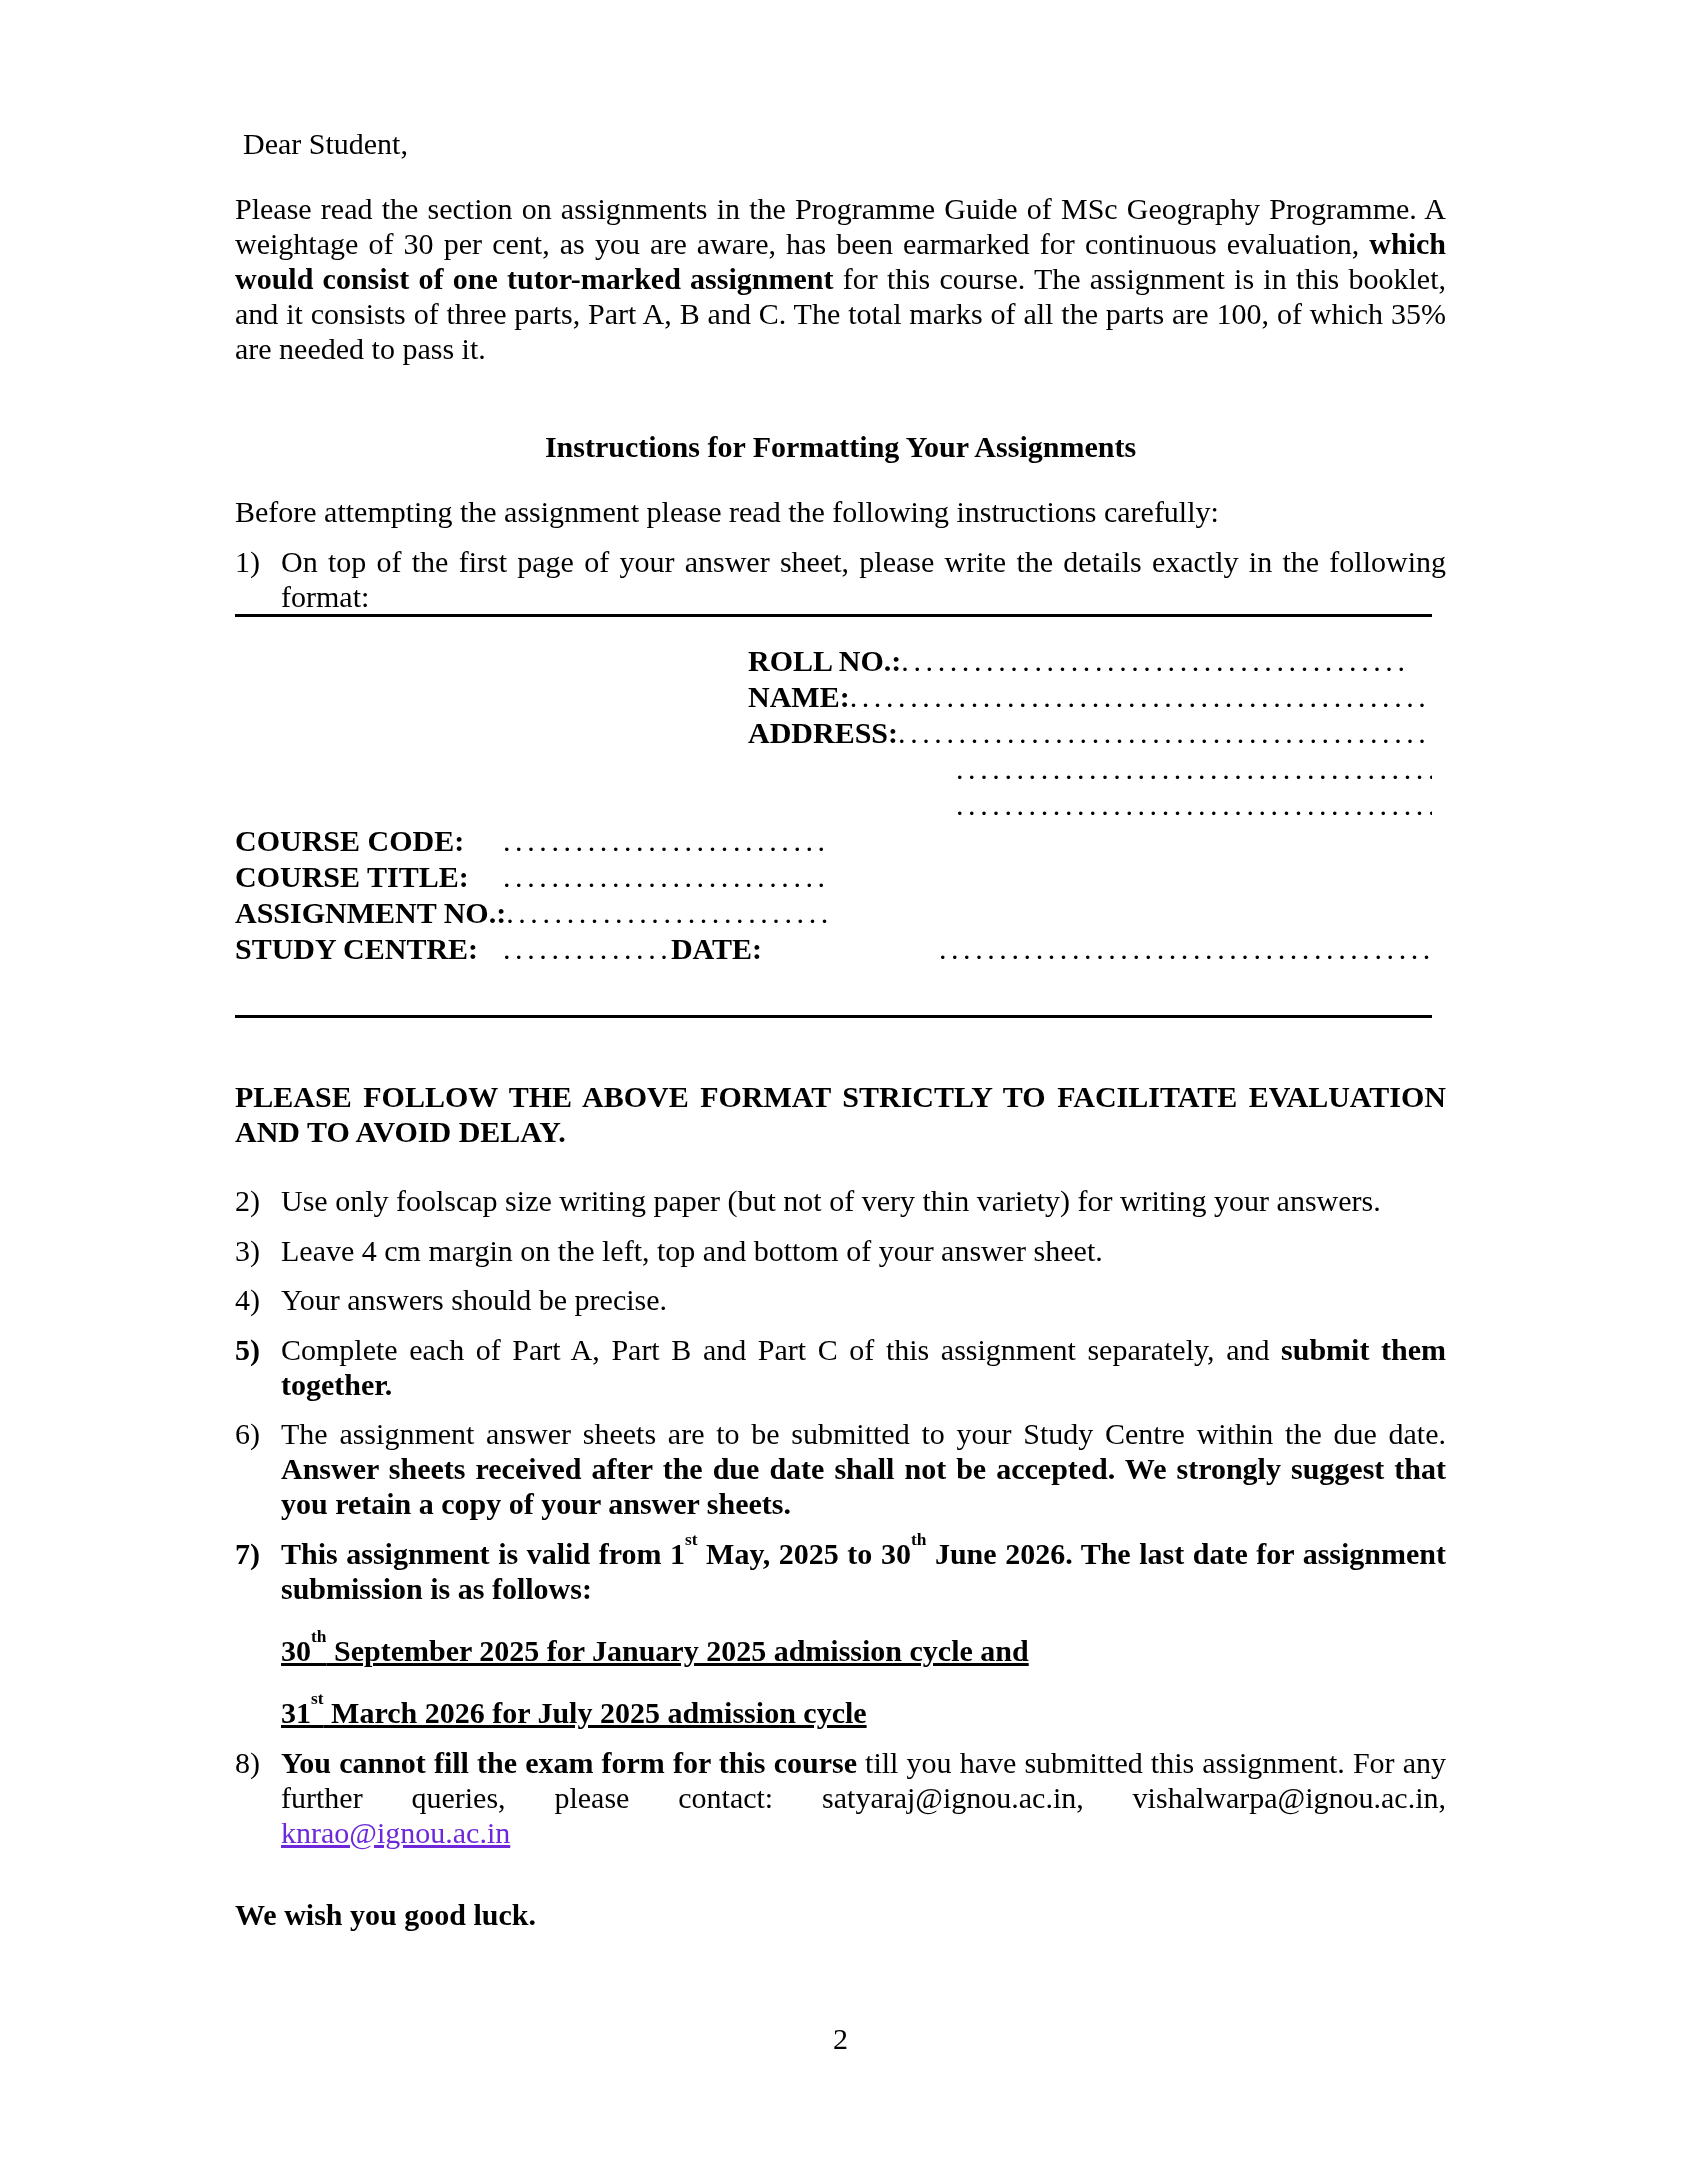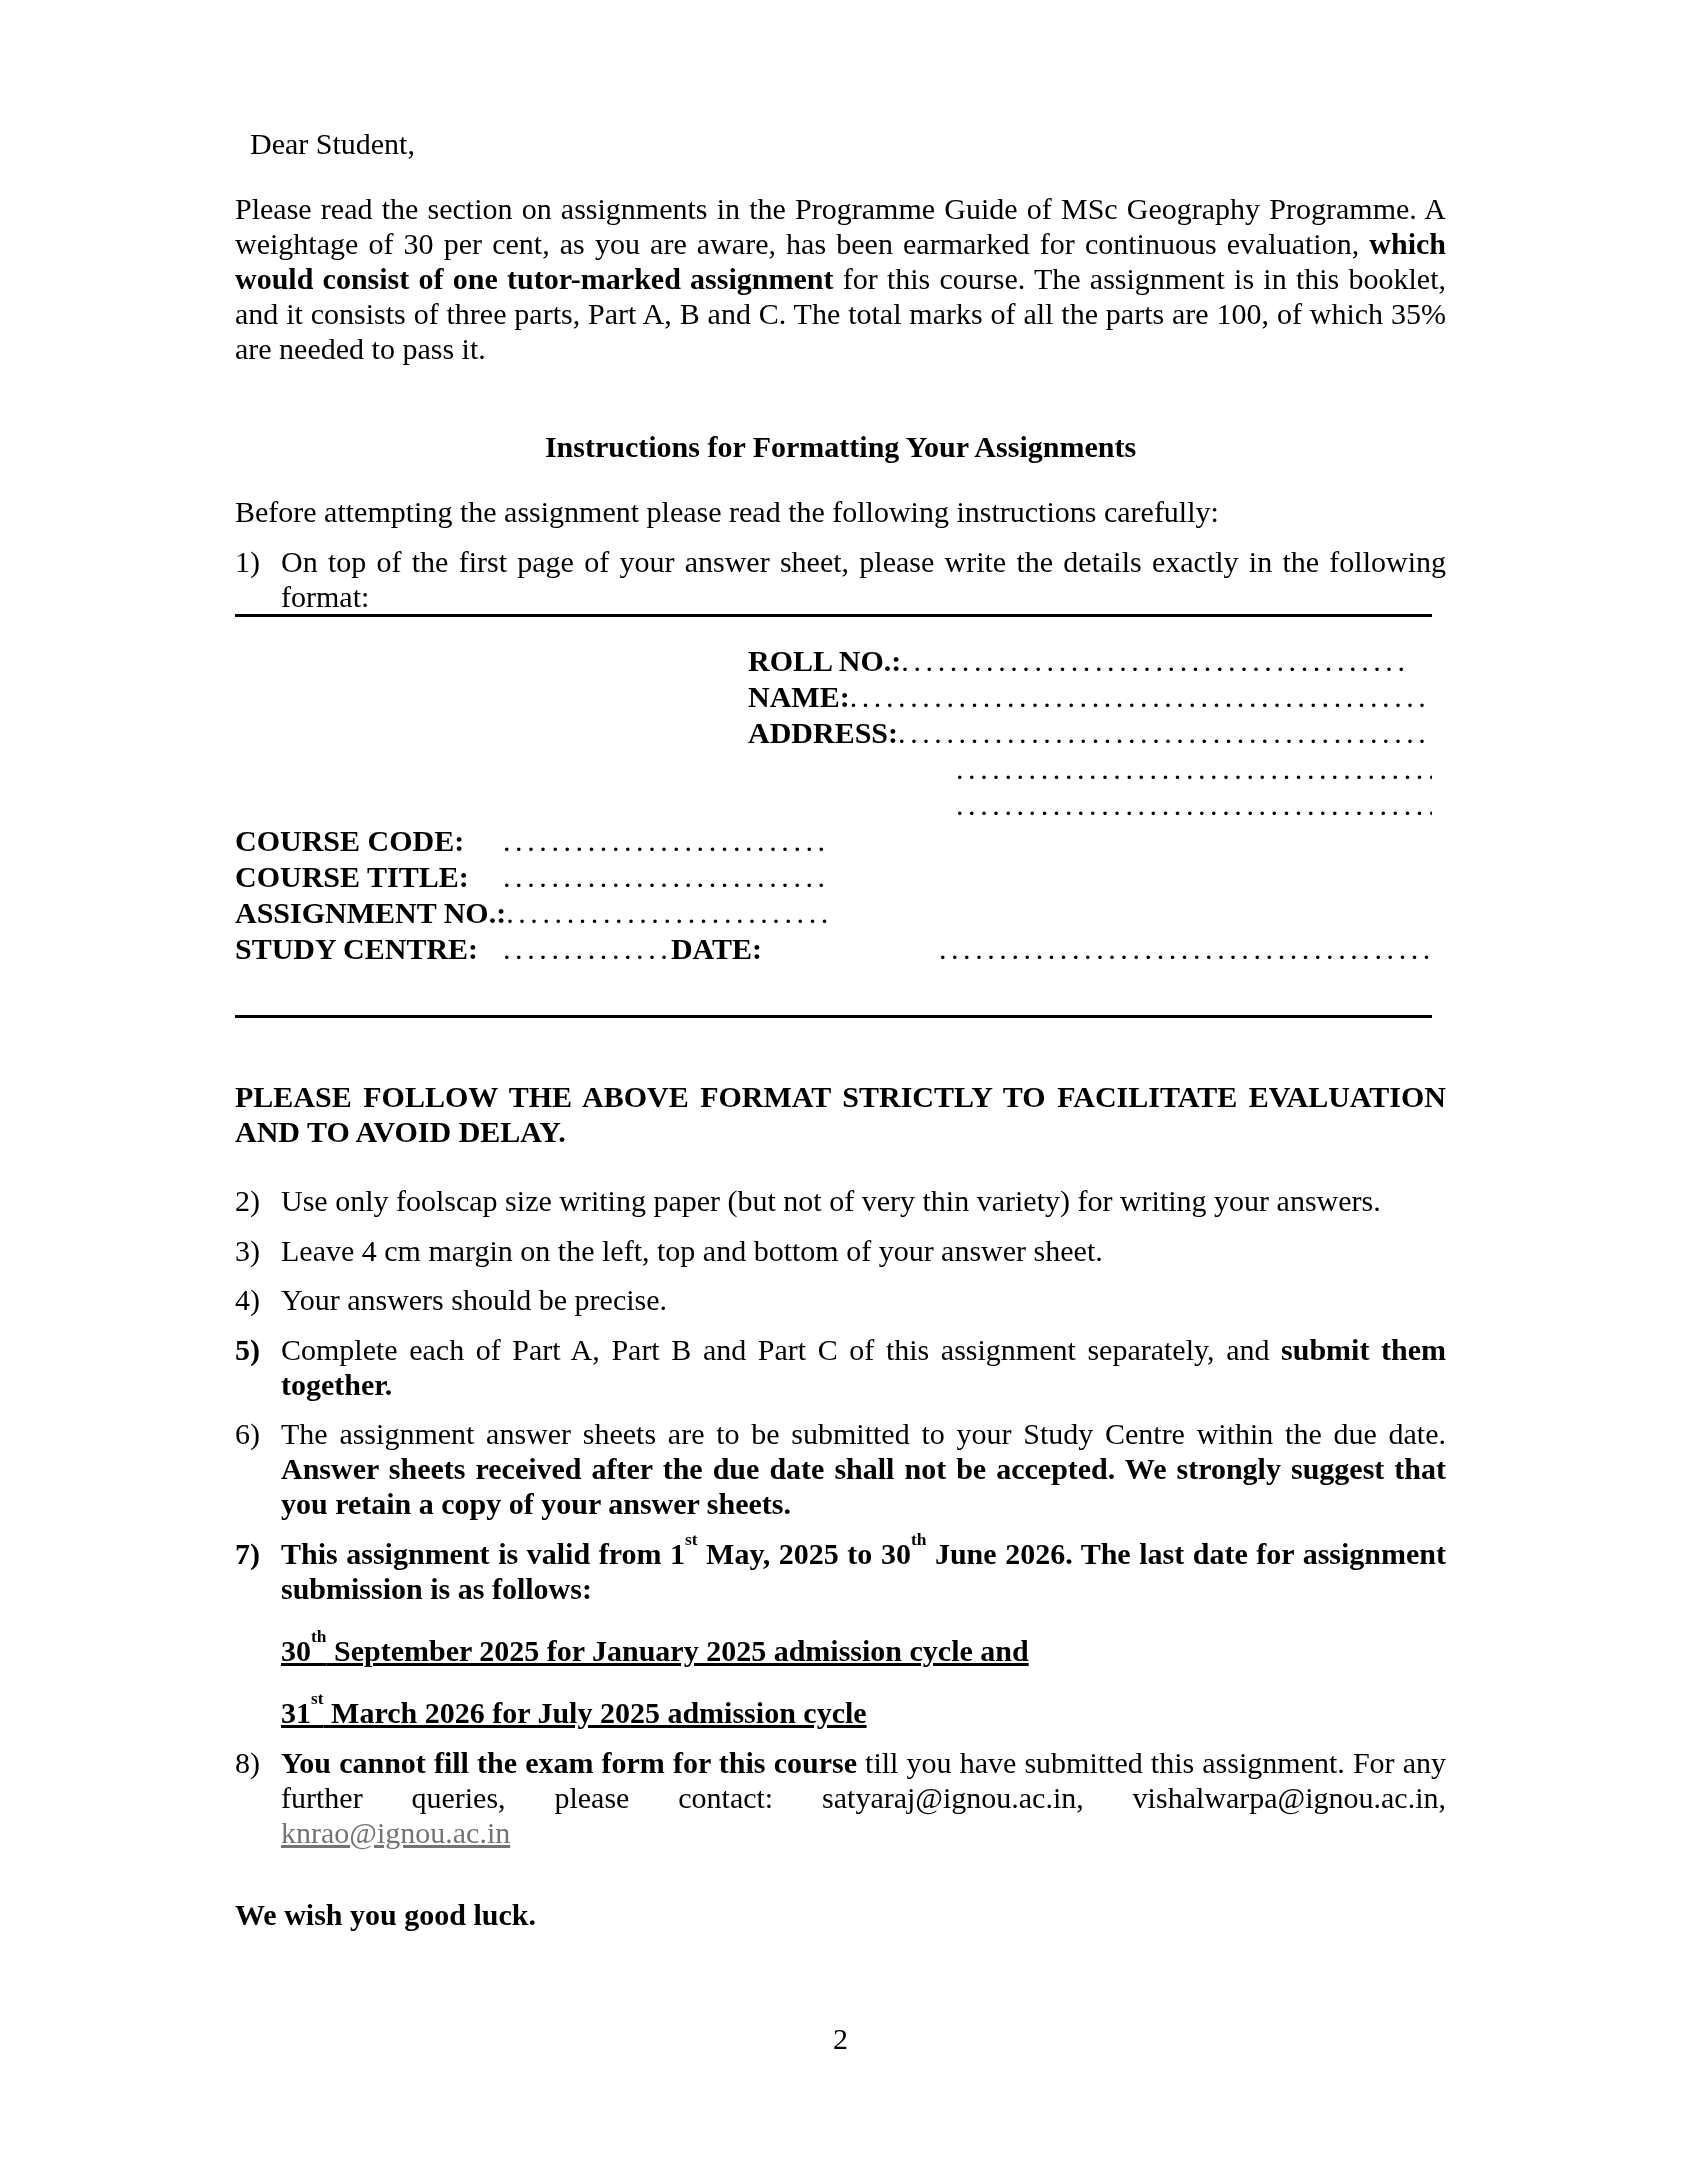--- a/index.html
+++ b/index.html
@@ -16,21 +16,21 @@
   .content{
     position:absolute;
     left:235px;
     top:126px;
     width:1211px;
     line-height:35px;
   }
   p{margin:0;}
   .justify{text-align:justify;}
   .bold{font-weight:bold;}
-  .salutation{margin:0 0 30px 15px;}
+  .salutation{margin:0 0 30px 8px;}
   .intro{margin:0 0 63px 0;}
   .heading{font-weight:bold;text-align:center;margin:0 0 30px 0;}
   .lead{margin:0 0 14.6px 0;}
   .item{display:flex;margin-top:14.6px;}
   .item .num{flex:0 0 46px;}
   .item .body{flex:1;text-align:justify;}
   .first-item{margin-top:0;}
   .item-gap-large{margin-top:34px;}
   .format-box{
     width:1197px;
@@ -48,21 +48,21 @@
   .date-line{margin-top:27px;text-decoration:underline;}
   .closing{margin-top:47px;font-weight:bold;}
   .page-number{
     position:absolute;
     left:235px;
     top:2022px;
     width:1211px;
     text-align:center;
   }
   sup{font-size:58%;line-height:0;position:relative;top:-0.45em;}
-  .email-link{color:#737373;text-decoration:underline;}
+  .email-link{color:#6d28d9;text-decoration:underline;}
 </style>
 </head>
 <body>
 
 <div class="page">
   <div class="content">
 
     <p class="salutation">Dear Student,</p>
 
     <p class="intro justify"><span>Please read the section on assignments in the Programme Guide of MSc Geography Programme. A weightage of 30 per cent, as you are aware, has been earmarked for continuous evaluation, </span><span class="bold">which would consist of one tutor-marked assignment</span><span> for this course. The assignment is in this booklet, and it consists of three parts, Part A, B and C. The total marks of all the parts are 100, of which 35% are needed to pass it.</span></p>

